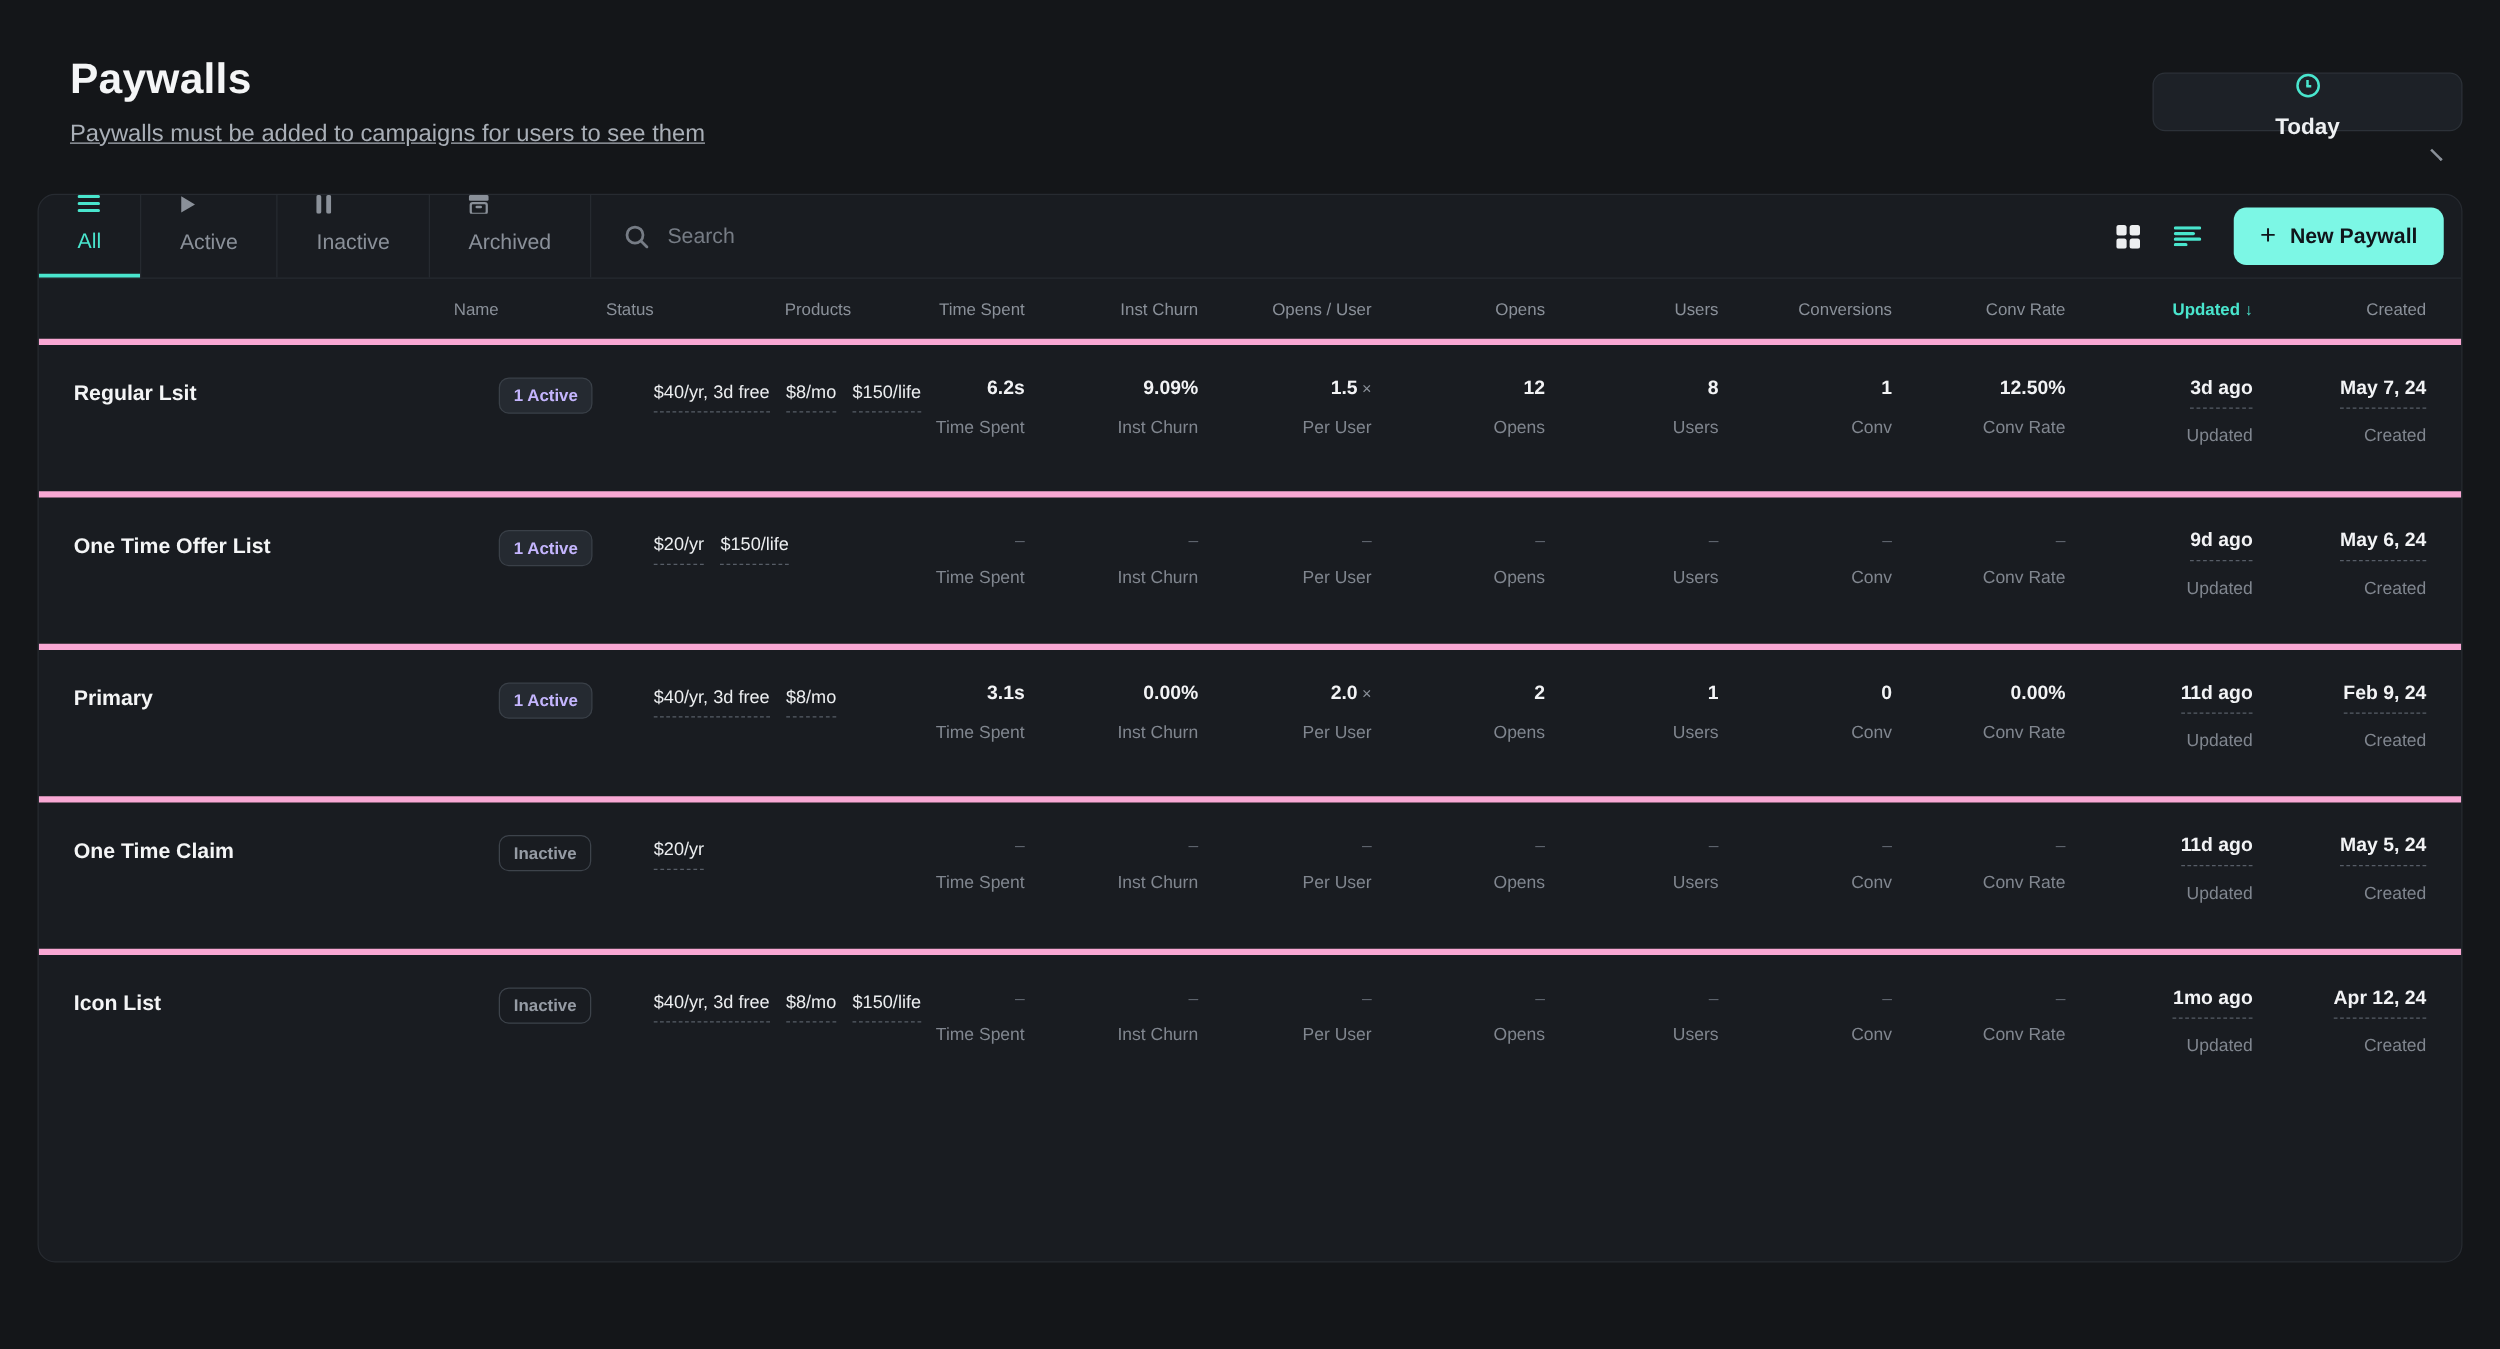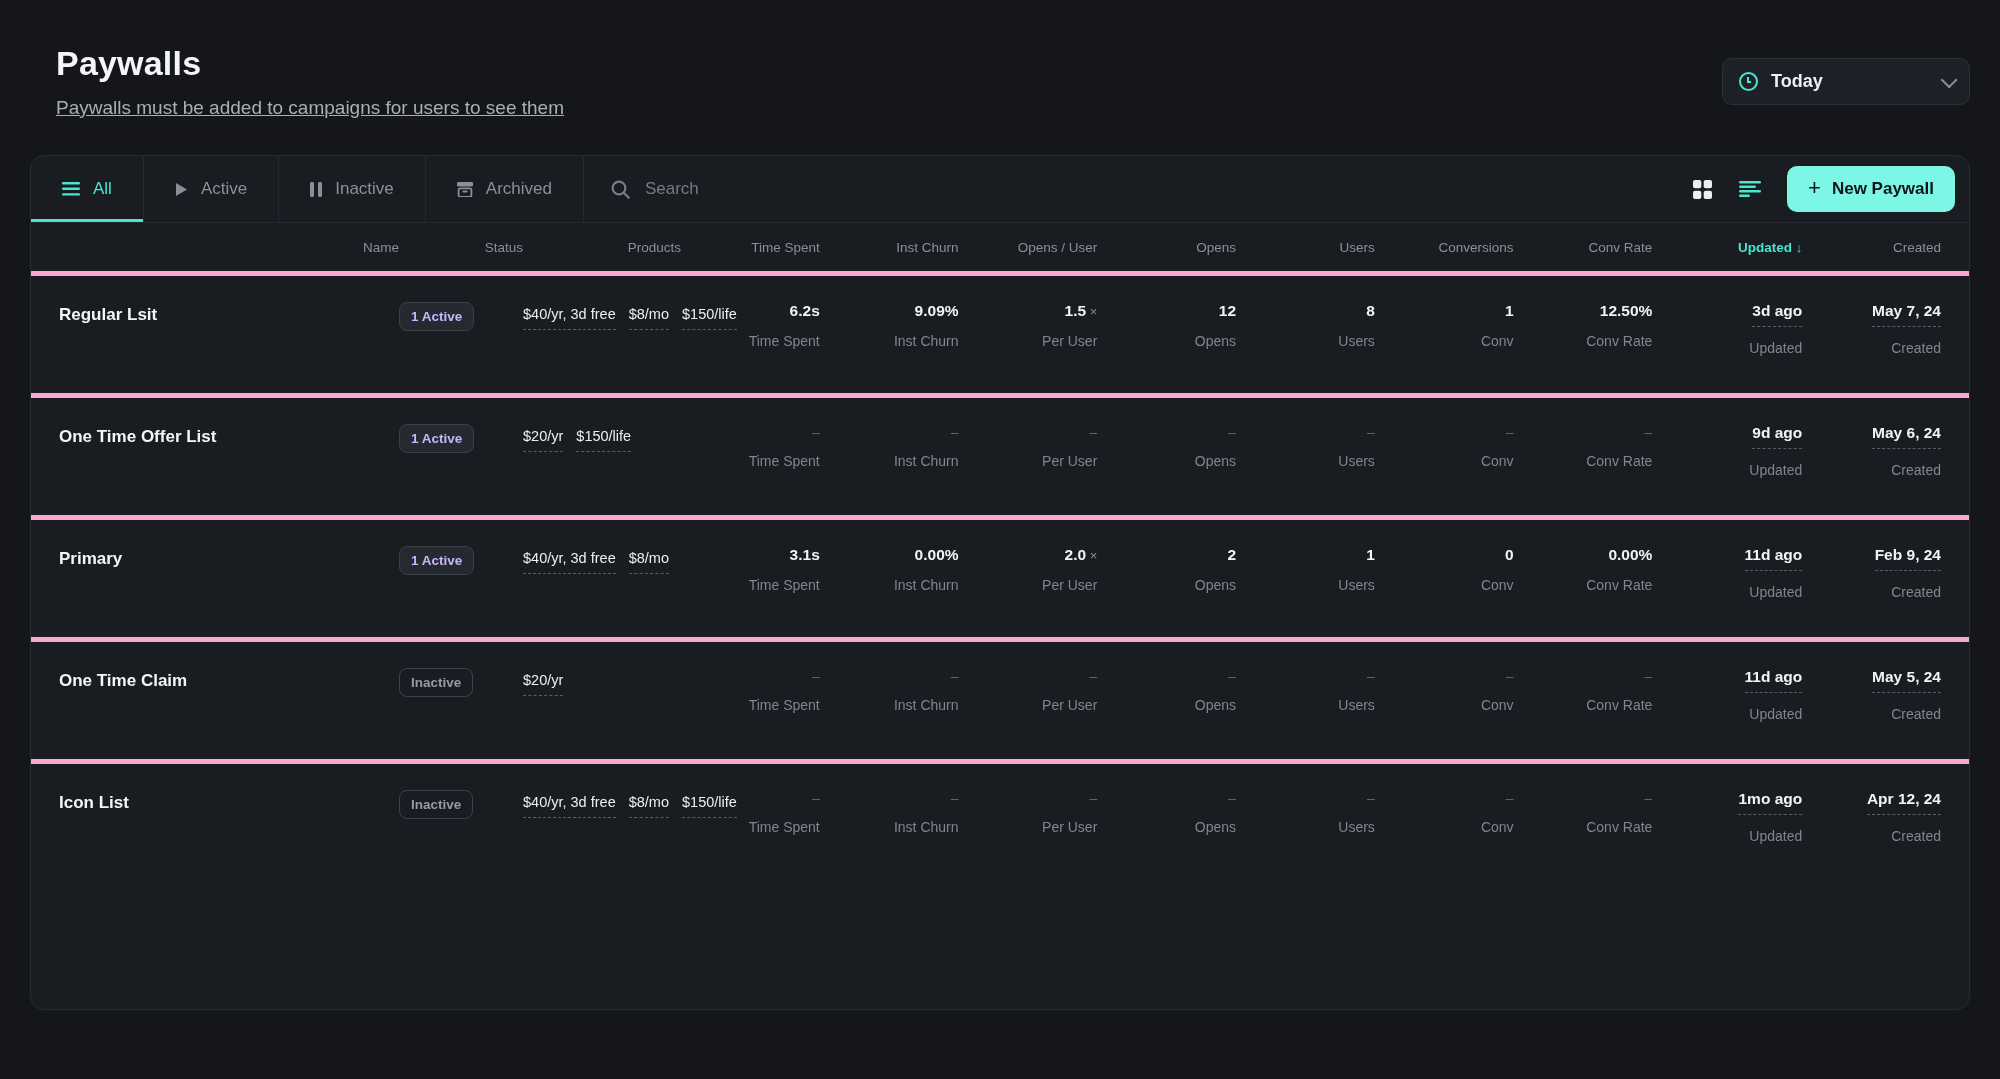--- a/index.html
+++ b/index.html
@@ -6,36 +6,36 @@
   html,body { width:2000px; height:1079px; background:#141619; overflow:hidden;
               font-family:"Liberation Sans", sans-serif; -webkit-font-smoothing:antialiased; }
 
   
   .page-head { position:relative; padding:44px 30px 0 56px; }
   .page-title { font-size:34px; font-weight:700; color:#f4f5f6; letter-spacing:.2px; }
   .page-sub { margin-top:14px; font-size:19px; color:#a9afb7;text-decoration:underline; }
 
   .date-pill { position:absolute; top:58px; right:30px; width:248px; height:47px;
     background:#1d2127; border:1px solid #2c3138; border-radius:10px;
-    display:flex; align-items:center; gap:13px; padding:0 16px; cursor:pointer; }
+    display:flex; align-items:center; gap:13px; padding:0 16px; cursor:pointer;flex-direction:column; }
   .date-pill .label { font-size:18px; font-weight:700; color:#eef0f2; }
   .clock { width:19px; height:19px; border-radius:50%; border:2px solid #49e5cd; position:relative; flex:0 0 auto;}
   .clock::after { content:""; position:absolute; left:6px; top:3px; width:2px; height:5px; background:#49e5cd; }
   .clock::before { content:""; position:absolute; left:6px; top:7px; width:4px; height:2px; background:#49e5cd; }
   .chev { margin-left:auto; width:12px; height:12px; border-right:2px solid #8a9099; border-bottom:2px solid #8a9099;
     transform:rotate(45deg) translateY(-3px); }
 
   
   .panel { margin:36px 30px 0 30px; background:#191c21; border:1px solid #272b31;
     border-radius:14px; overflow:hidden; min-height:855px; }
 
   
   .toolbar { display:flex; align-items:stretch; height:67px; border-bottom:1px solid #262a30; }
-  .tab { display:flex; align-items:center; gap:13px; padding:0 31px; border-right:1px solid #262a30;
-    color:#8a9099; font-size:17px; position:relative; cursor:pointer; white-space:nowrap; }
+  .tab { display:flex; gap:13px; padding:0 31px; border-right:1px solid #262a30;
+    color:#8a9099; font-size:17px; position:relative; cursor:pointer; white-space:nowrap;flex-direction:column; }
   .tab.active { color:#49e5cd; }
   .tab.active::after { content:""; position:absolute; left:0; right:0; bottom:0; height:3px; background:#49e5cd; }
   .tab svg { display:block; }
   .searchbox { flex:1; display:flex; align-items:center; gap:15px; padding:0 27px; }
   .searchbox input { flex:1; background:transparent; border:none; outline:none;
     font-size:17px; color:#e8eaec; font-family:"Liberation Sans", sans-serif; }
   .searchbox input::placeholder { color:#767c85; }
   .view-toggles { display:flex; align-items:center; gap:27px; padding:0 26px 0 6px; }
   .icon-btn { background:none; border:none; cursor:pointer; padding:0; display:flex; }
   .btn-new { margin:10px 14px 10px 0; align-self:center; display:flex; align-items:center; gap:11px;

